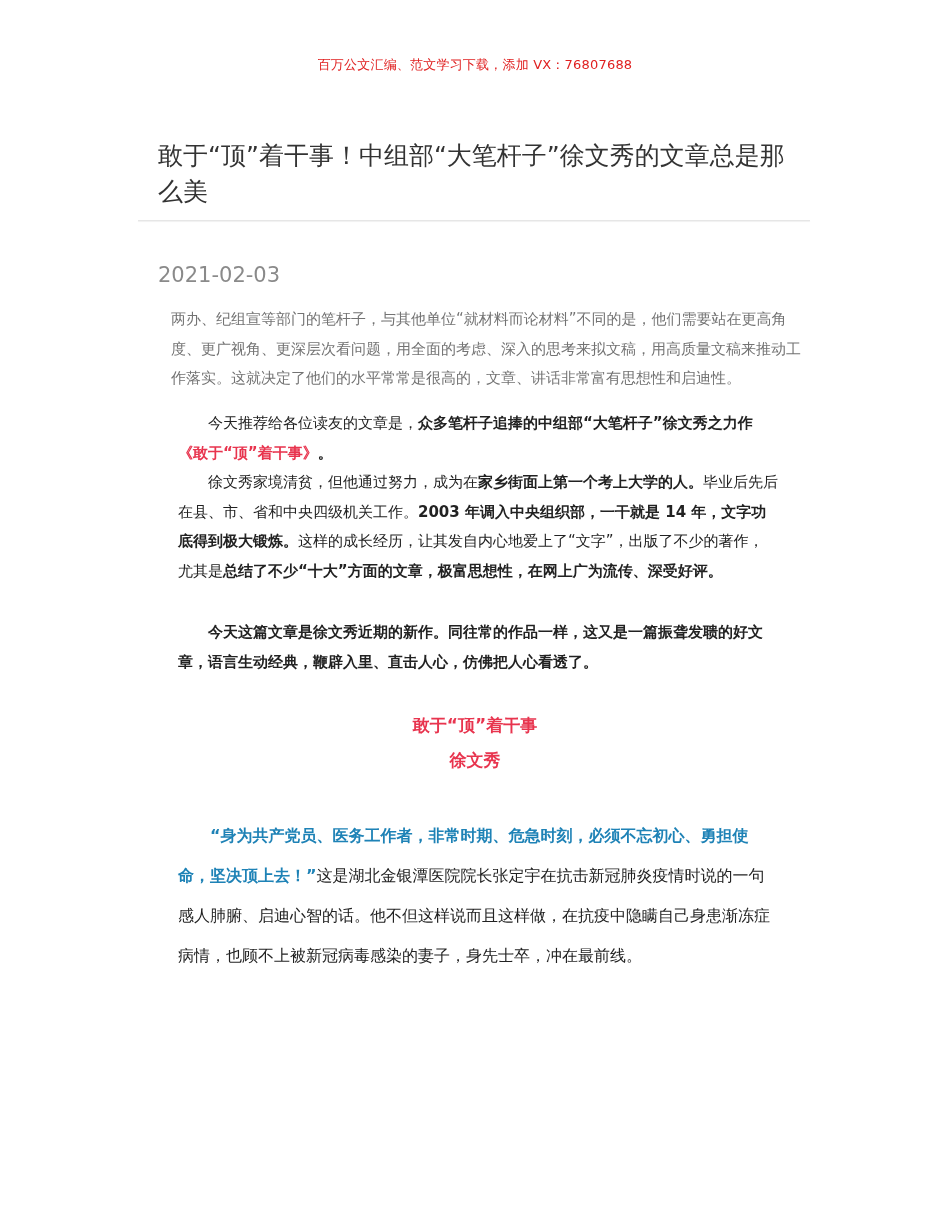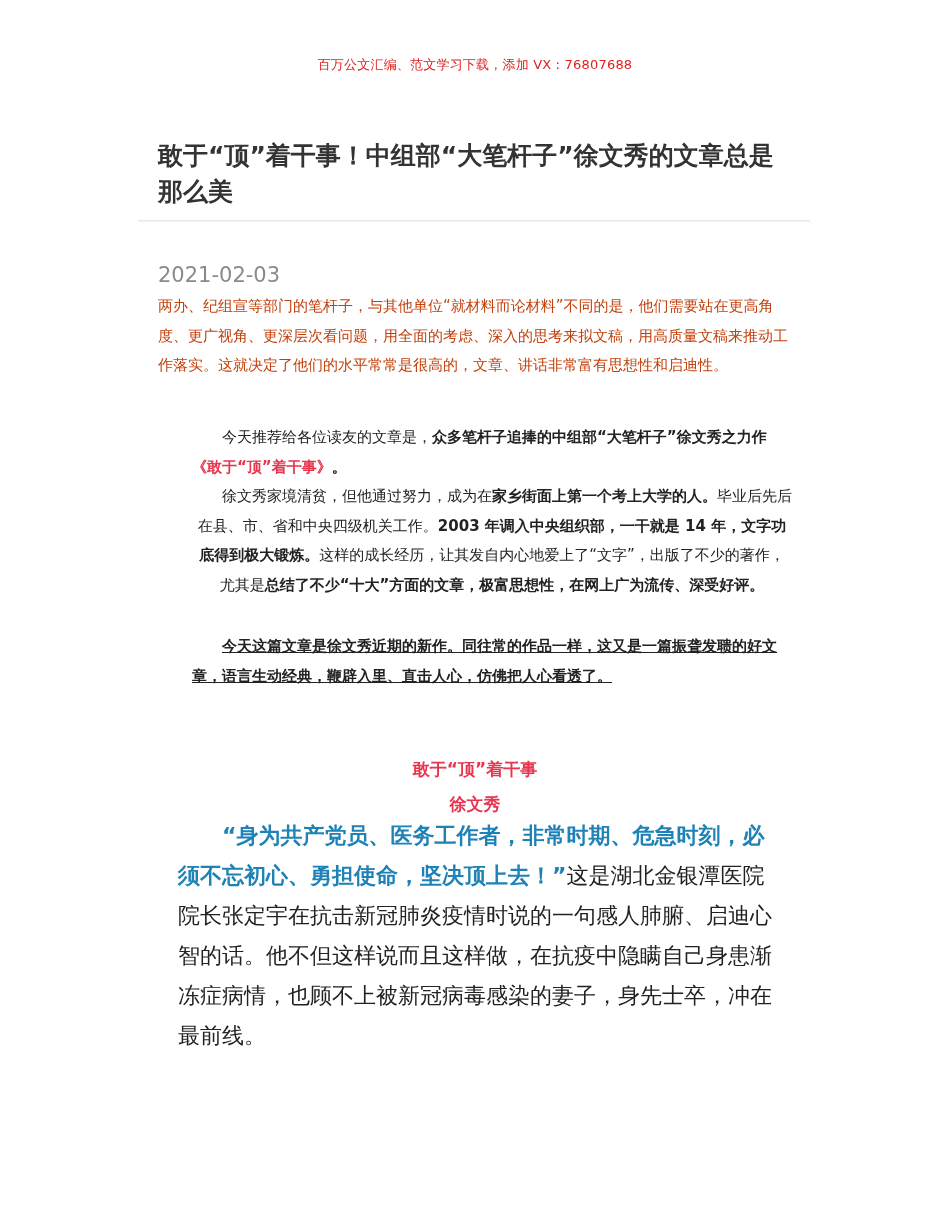--- a/index.html
+++ b/index.html
@@ -26,21 +26,21 @@
       letter-spacing: 0.2px;
     }
     .title {
       position: absolute;
       top: 138px;
       left: 158px;
       width: 640px;
       font-size: 25px;
       line-height: 36px;
       color: #333333;
-      font-weight: bold;
+      font-weight: normal;
       margin: 0;
     }
     .divider {
       position: absolute;
       top: 220px;
       left: 138px;
       width: 672px;
       height: 0;
       border-top: 1px solid #e6e6e6;
       box-shadow: 0 1px 1px #efefef;
@@ -52,71 +52,70 @@
       font-size: 21px;
       color: #8a8a8a;
     }
     .intro {
       position: absolute;
       top: 292px;
       left: 158px;
       width: 630px;
       font-size: 15px;
       line-height: 29.5px;
-      color: #c2410c;
-      margin: 0;
+      color: #737373;
+      margin: 13px;
     }
     .body-block {
       position: absolute;
       left: 178px;
       width: 600px;
       font-size: 15px;
       line-height: 29.5px;
       color: #222222;
-      margin: 14px;
+      margin: 0;
     }
     .indent { text-indent: 2em; }
     b, .bold { font-weight: bold; }
     .red { color: #e8344e; }
     .blue { color: #1e82b6; }
     .center-title {
       position: absolute;
       left: 0;
       width: 950px;
       text-align: center;
       font-size: 17px;
       font-weight: bold;
       color: #e8344e;
-      margin-top: 44px;
     }
     .article {
       position: absolute;
       left: 178px;
       width: 600px;
-      font-size: 22px;
+      font-size: 16px;
       line-height: 40px;
       color: #222222;
       margin: 0;
     }
   </style>
 </head>
 <body>
 
 <div class="banner">百万公文汇编、范文学习下载，添加 VX：76807688</div>
 
 <h1 class="title">敢于“顶”着干事！中组部“大笔杆子”徐文秀的文章总是那么美</h1>
 
 <div class="divider"></div>
 
 <div class="date">2021-02-03</div>
 
 <p class="intro">两办、纪组宣等部门的笔杆子，与其他单位“就材料而论材料”不同的是，他们需要站在更高角度、更广视角、更深层次看问题，用全面的考虑、深入的思考来拟文稿，用高质量文稿来推动工作落实。这就决定了他们的水平常常是很高的，文章、讲话非常富有思想性和启迪性。</p>
 
 <p class="body-block indent" style="top:409px;"><span>今天推荐给各位读友的文章是，</span><span class="bold">众多笔杆子追捧的中组部“大笔杆子”徐文秀之力作</span><span class="bold red">《敢于“顶”着干事》</span><span class="bold">。</span></p>
 
-<p class="body-block indent" style="top:468px;text-align:center;"><span>徐文秀家境清贫，但他通过努力，成为在</span><span class="bold">家乡街面上第一个考上大学的人。</span><span>毕业后先后在县、市、省和中央四级机关工作。</span><span class="bold">2003 年调入中央组织部，一干就是 14 年，文字功底得到极大锻炼。</span><span>这样的成长经历，让其发自内心地爱上了“文字”，出版了不少的著作，尤其是</span><span class="bold">总结了不少“十大”方面的文章，极富思想性，在网上广为流传、深受好评。</span></p>
+<p class="body-block indent" style="top:468px;"><span>徐文秀家境清贫，但他通过努力，成为在</span><span class="bold">家乡街面上第一个考上大学的人。</span><span>毕业后先后在县、市、省和中央四级机关工作。</span><span class="bold">2003 年调入中央组织部，一干就是 14 年，文字功底得到极大锻炼。</span><span>这样的成长经历，让其发自内心地爱上了“文字”，出版了不少的著作，尤其是</span><span class="bold">总结了不少“十大”方面的文章，极富思想性，在网上广为流传、深受好评。</span></p>
 
-<p class="body-block indent bold" style="top:618px;text-decoration:underline;">今天这篇文章是徐文秀近期的新作。同往常的作品一样，这又是一篇振聋发聩的好文章，语言生动经典，鞭辟入里、直击人心，仿佛把人心看透了。</p>
+<p class="body-block indent bold" style="top:618px;">今天这篇文章是徐文秀近期的新作。同往常的作品一样，这又是一篇振聋发聩的好文章，语言生动经典，鞭辟入里、直击人心，仿佛把人心看透了。</p>
 
 <div class="center-title" style="top:714px;">敢于“顶”着干事</div>
 <div class="center-title" style="top:749px;">徐文秀</div>
 
 <p class="article indent" style="top:816px;"><span class="bold blue">“身为共产党员、医务工作者，非常时期、危急时刻，必须不忘初心、勇担使命，坚决顶上去！”</span><span>这是湖北金银潭医院院长张定宇在抗击新冠肺炎疫情时说的一句感人肺腑、启迪心智的话。他不但这样说而且这样做，在抗疫中隐瞒自己身患渐冻症病情，也顾不上被新冠病毒感染的妻子，身先士卒，冲在最前线。</span></p>
 
 </body></html>

